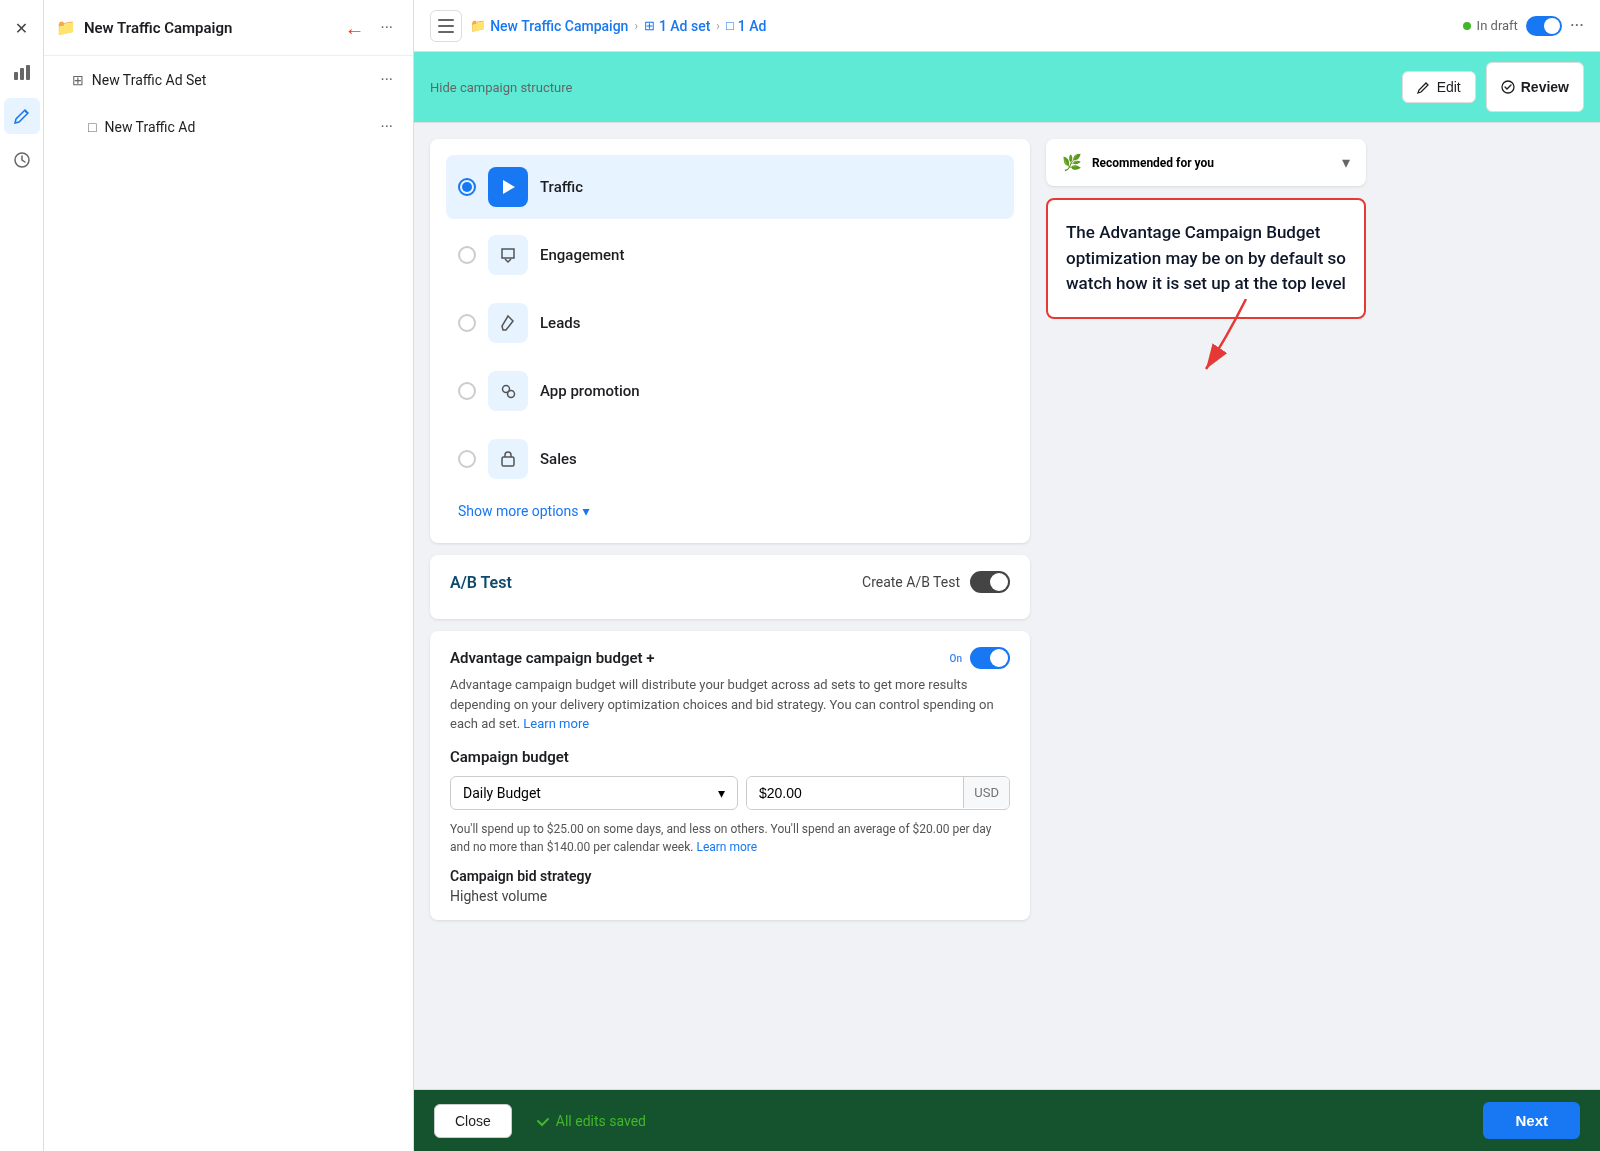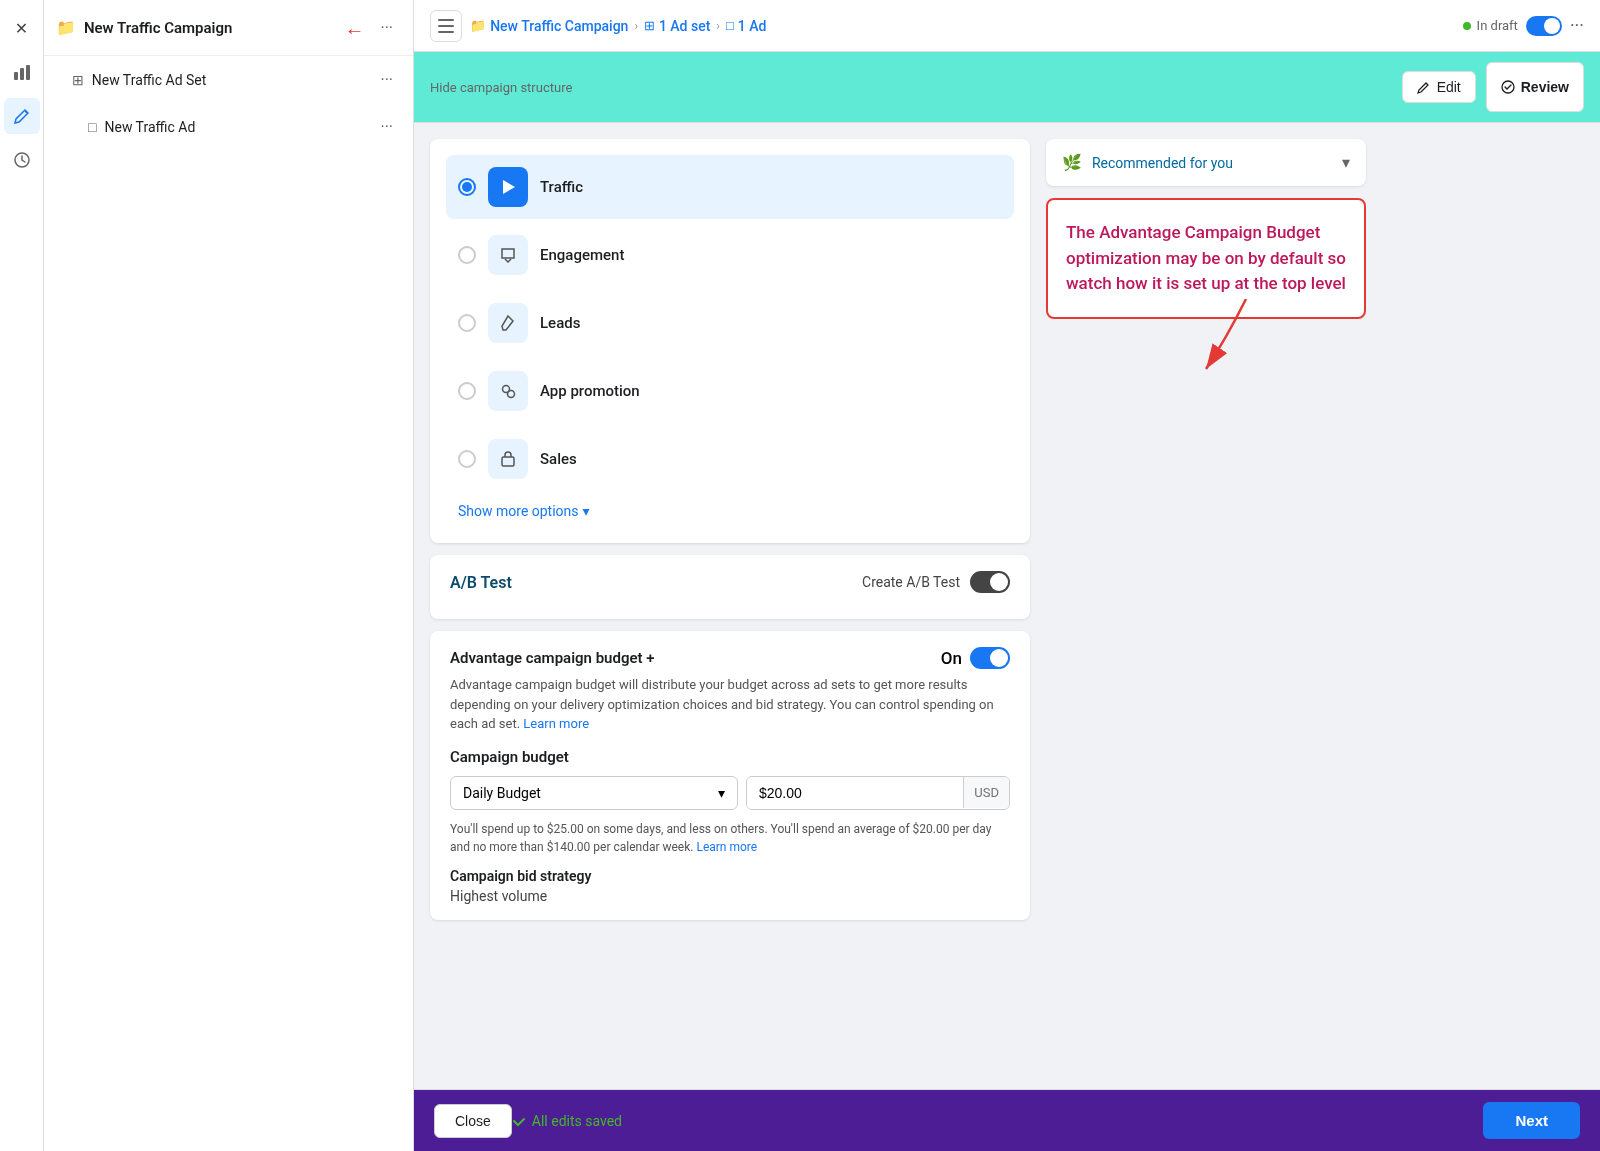--- a/index.html
+++ b/index.html
@@ -285,21 +285,21 @@
       border-radius: 8px;
       padding: 16px 20px;
       box-shadow: 0 1px 3px rgba(0,0,0,0.1);
     }
     .adv-header {
       display: flex; align-items: center; justify-content: space-between;
       margin-bottom: 6px;
     }
     .adv-title { font-size: 15px; font-weight: 600; color: #1c1e21; }
     .adv-toggle-row { display: flex; align-items: center; gap: 8px; }
-    .adv-on-label { font-size: 17px; font-weight: 500; color: #000000; }
+    .adv-on-label { font-size: 10px; font-weight: 500; color: #3b82f6; }
     .toggle-on {
       width: 40px; height: 22px;
       background: #1877f2;
       border-radius: 11px;
       cursor: pointer;
       position: relative;
     }
     .toggle-on::after {
       content: '';
       position: absolute;
@@ -362,44 +362,44 @@
       gap: 12px;
     }
     .rec-card {
       background: #fff;
       border-radius: 8px;
       padding: 14px 16px;
       box-shadow: 0 1px 3px rgba(0,0,0,0.1);
       display: flex; align-items: center; gap: 10px;
     }
     .rec-icon { font-size: 16px; color: #5c8a3c; }
-    .rec-label { font-size: 14px; font-weight: 400; flex: 1; color: #0369a1; }
+    .rec-label { font-size: 12px; font-weight: 700; flex: 1; color: #000000; }
     .chevron-down { color: #666; cursor: pointer; }
 
     
     .callout-box {
       border: 2px solid #e53935;
       border-radius: 8px;
       background: #fff;
       padding: 20px 18px;
       font-size: 17px;
       font-weight: 500;
-      color: #be185d;
+      color: #0f172a;
       line-height: 1.5;
       position: relative;
     }
 
     
     .bottom-bar {
-      background: #4c1d95;
+      background: #14532d;
       border-top: 1px solid #ddd;
       display: flex;
       align-items: center;
       padding: 12px 20px;
-      gap: 0;
+      gap: 24px;
     }
     .btn-close {
       padding: 8px 20px;
       border: 1px solid #ccc;
       border-radius: 6px;
       background: #fff;
       cursor: pointer;
       font-size: 14px;
       font-weight: 500;
       color: #1c1e21;

